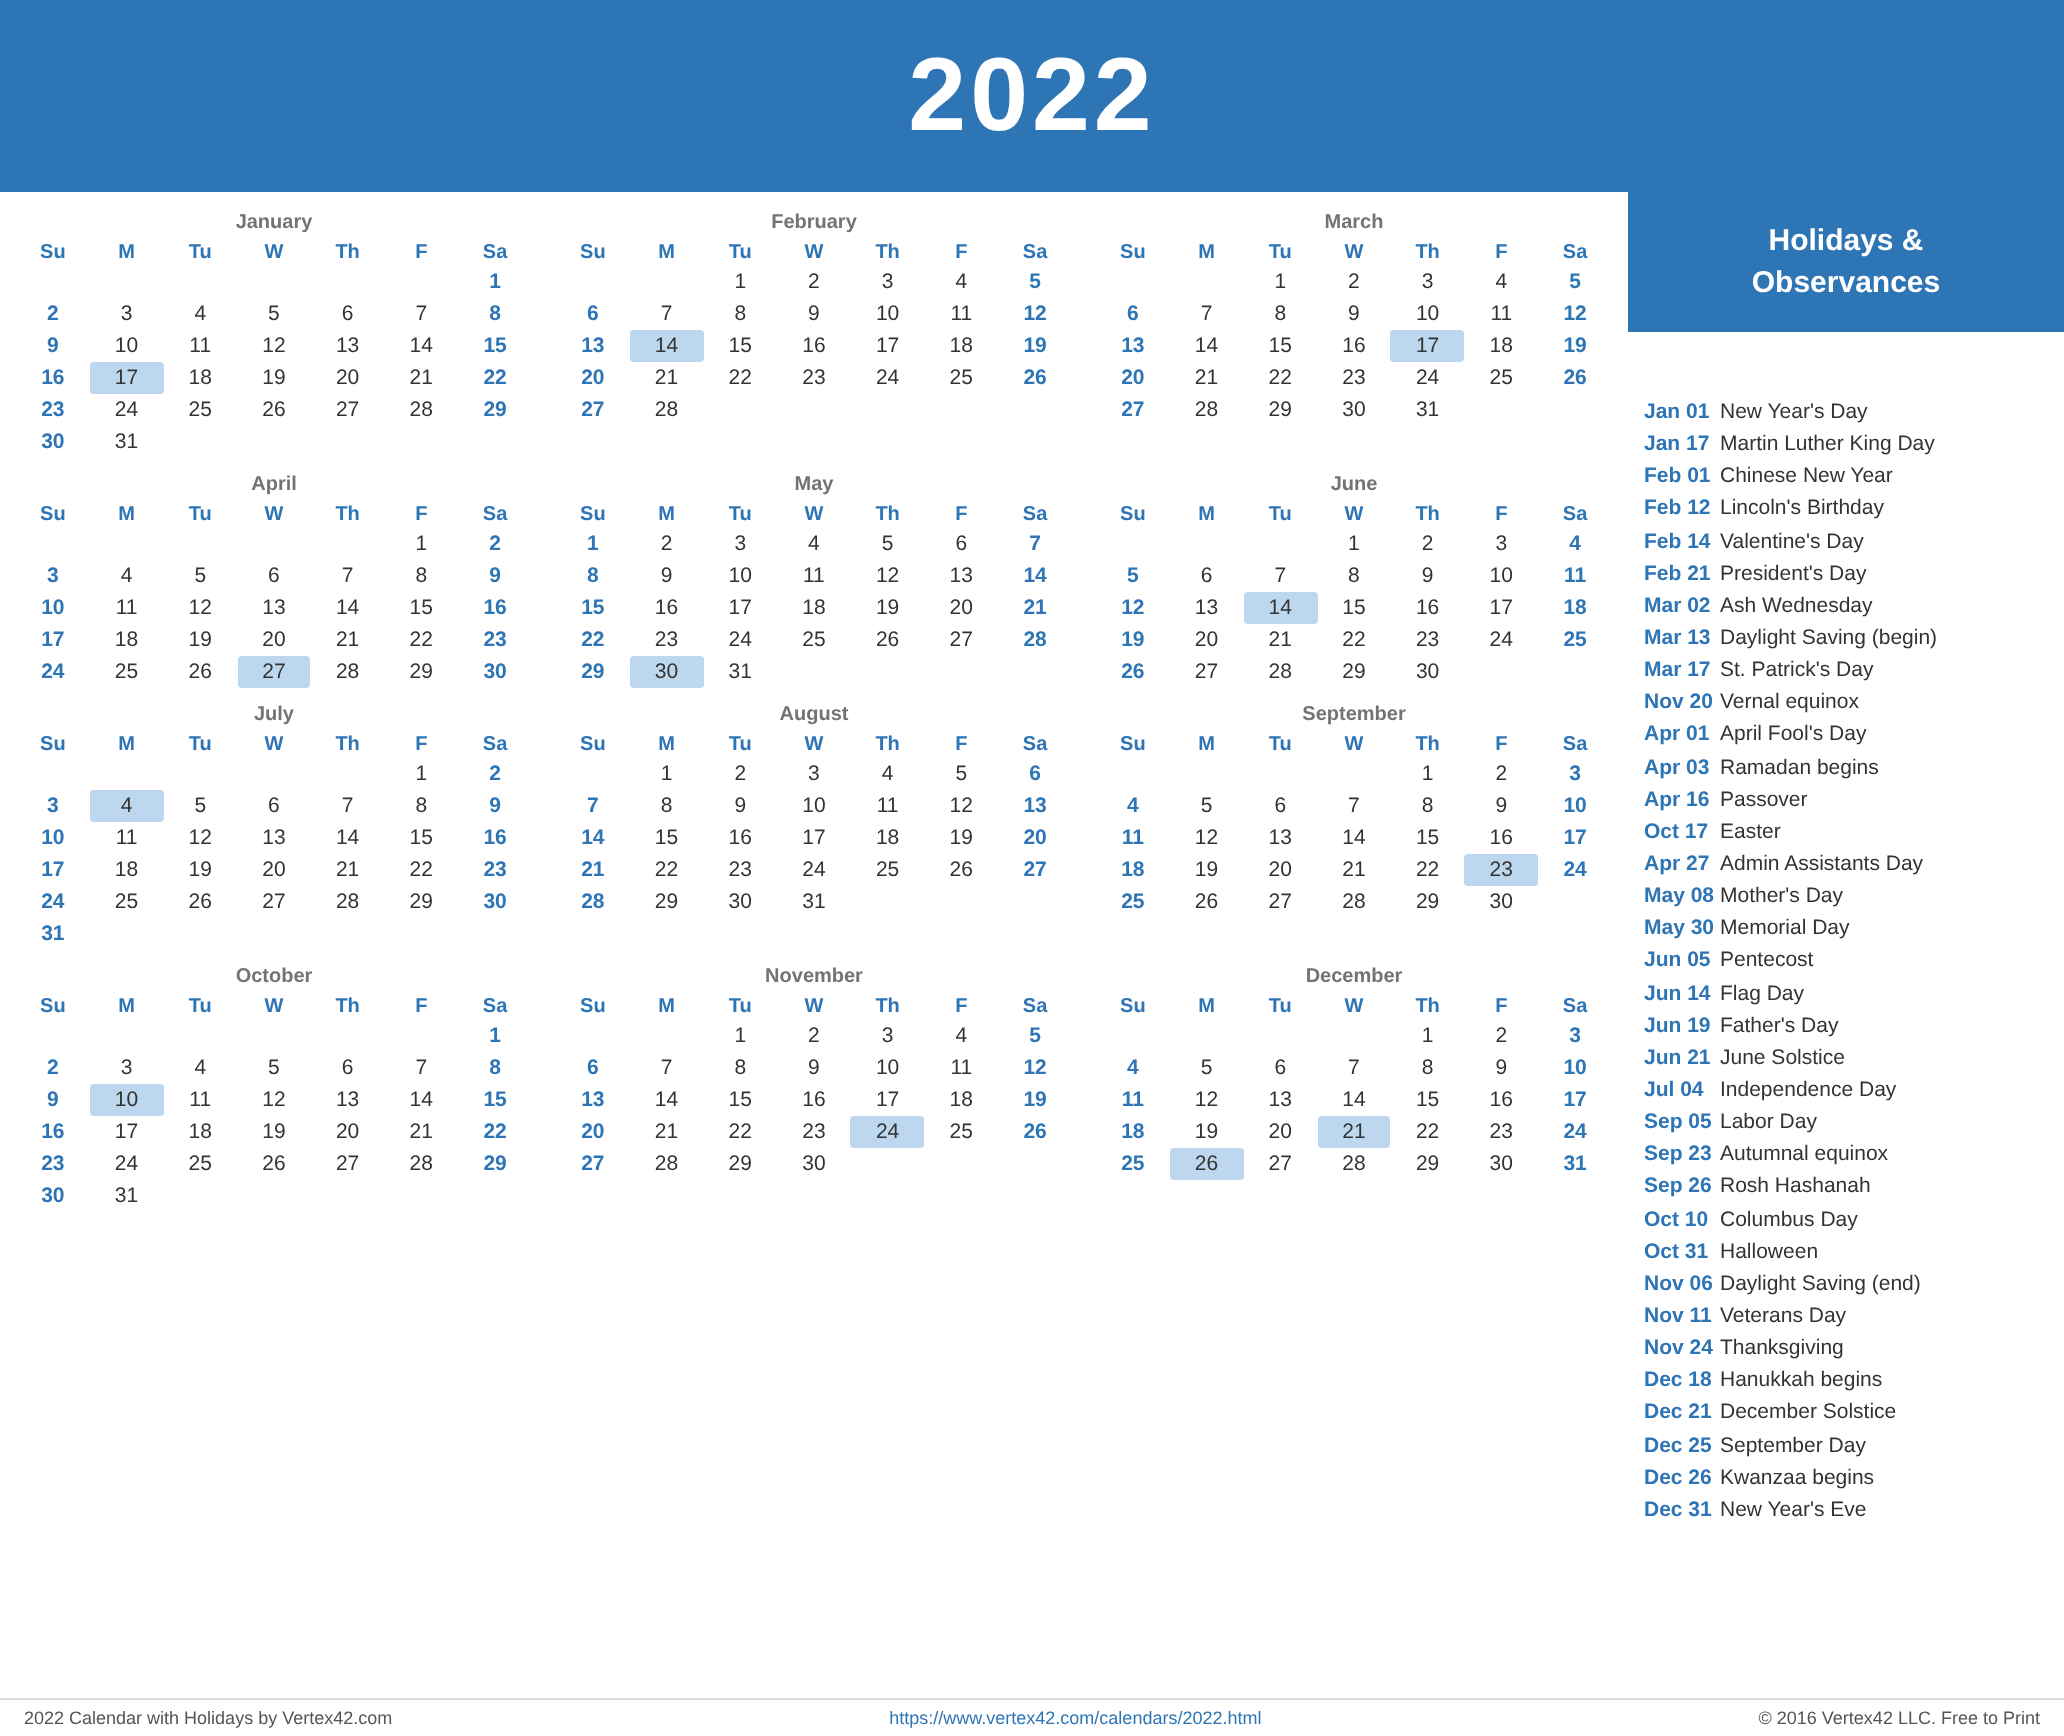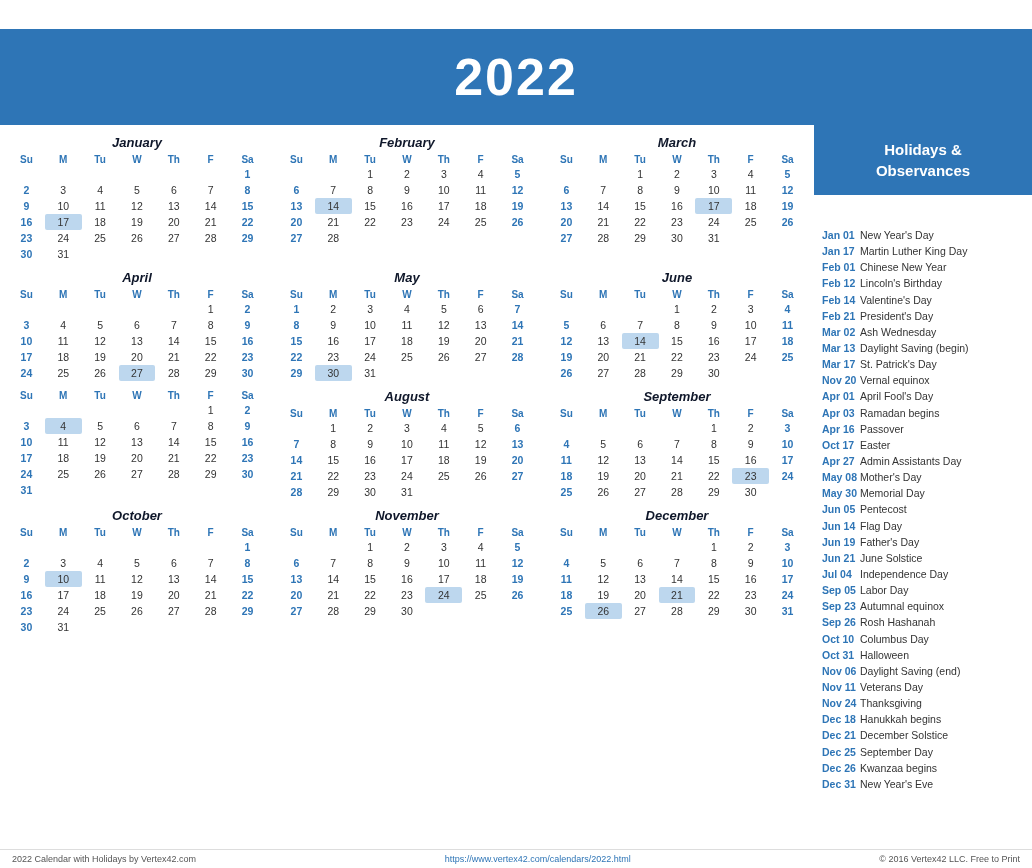--- a/index.html
+++ b/index.html
@@ -15,21 +15,20 @@
     
     .header {
       background: #2e75b6;
       color: white;
       text-align: center;
       padding: 18px 0;
       font-size: 52px;
       font-weight: bold;
       letter-spacing: 2px;
       flex-shrink: 0;
-      margin-top: 29px;
     }
 
     
     .main-content {
       display: flex;
       flex: 1;
     }
 
     
     .calendar-area {
@@ -43,25 +42,24 @@
       gap: 8px 12px;
     }
 
     
     .month {
       min-width: 0;
     }
 
     .month-title {
       text-align: center;
-      font-size: 13px;
+      font-size: 10px;
       font-weight: bold;
-      color: #0f172a;
+      color: #737373;
       margin-bottom: 3px;
-      font-style: italic;
     }
 
     .month-table {
       width: 100%;
       border-collapse: collapse;
       font-size: 10.5px;
     }
 
     .month-table th {
       text-align: center;
@@ -547,20 +545,21 @@
                 <td>28</td>
                 <td>29</td>
                 <td>30</td>
                 <td></td>
                 <td></td>
               </tr>
             </tbody>
           </table>
         </div>
         <div class="month">
+          <div class="month-title">July</div>
           <table class="month-table">
             <thead>
               <tr>
                 <th>Su</th>
                 <th>M</th>
                 <th>Tu</th>
                 <th>W</th>
                 <th>Th</th>
                 <th>F</th>
                 <th>Sa</th>

